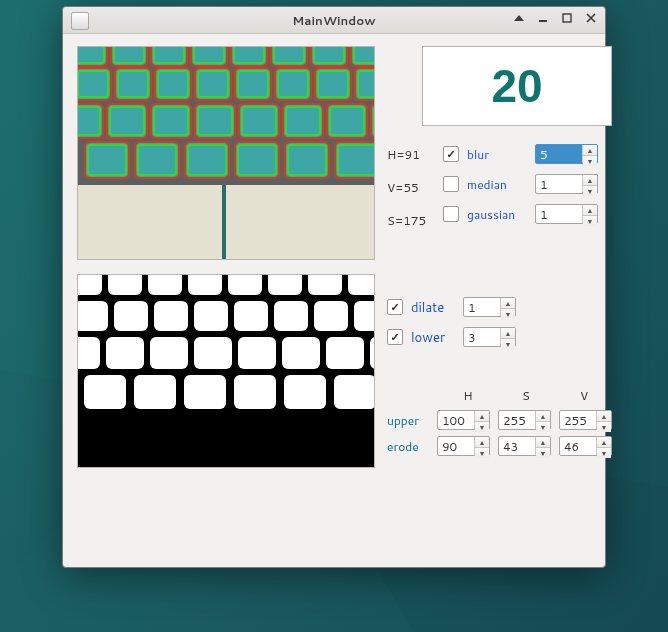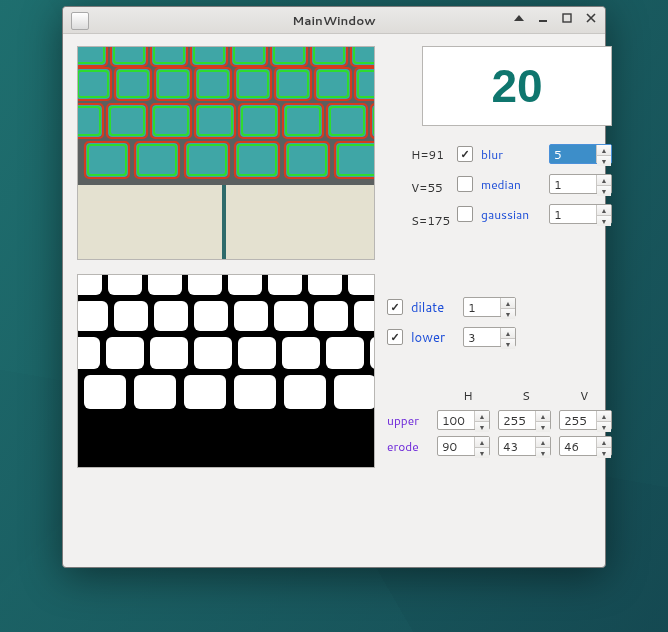--- a/index.html
+++ b/index.html
@@ -115,22 +115,22 @@
     align-items: center;
     justify-content: center;
     font-size: 46px;
     font-weight: 900;
     color: #0f766e;
     font-family: Arial, sans-serif;
     margin-bottom: 18px;
   }
   .hsv-row {
     display: flex;
+    gap: 10px;
     font-size: 12px;
-    justify-content: flex-end;
   }
   .hsv-lbl-col {
     display: flex;
     flex-direction: column;
     gap: 16px;
     width: 46px;
     color: #333;
     padding-top: 2px;
   }
   .filter-grid {
@@ -227,21 +227,21 @@
     color: #333;
     font-size: 12px;
   }
   .range-header span { width: 46px; text-align: center; }
   .range-row {
     display: flex;
     align-items: center;
     gap: 8px;
     margin-top: 6px;
   }
-  .range-row .rlabel { width: 42px; color: #6d28d9; font-size: 12px; }
+  .range-row .rlabel { width: 42px; color: #0369a1; font-size: 12px; }
   .range-row .spin .val { width: 28px; }
 </style>
 </head>
 <body>
 
 <div class="desktop">
   <div class="window">
 
     <div class="titlebar">
       <div class="appicon"></div>

